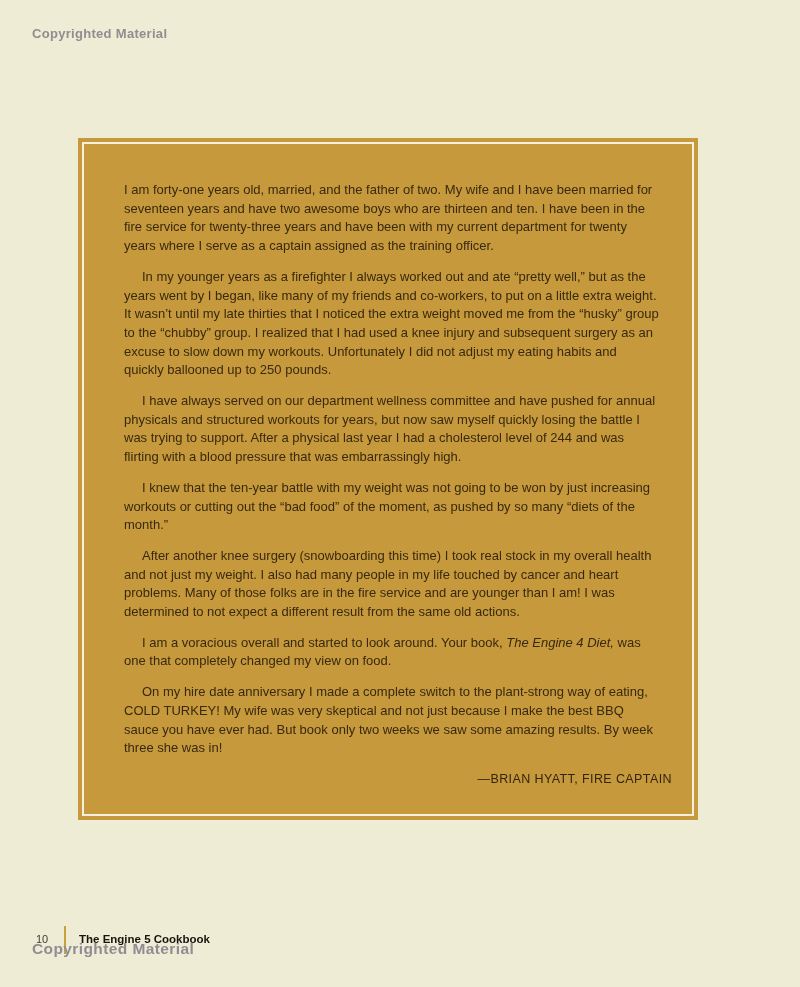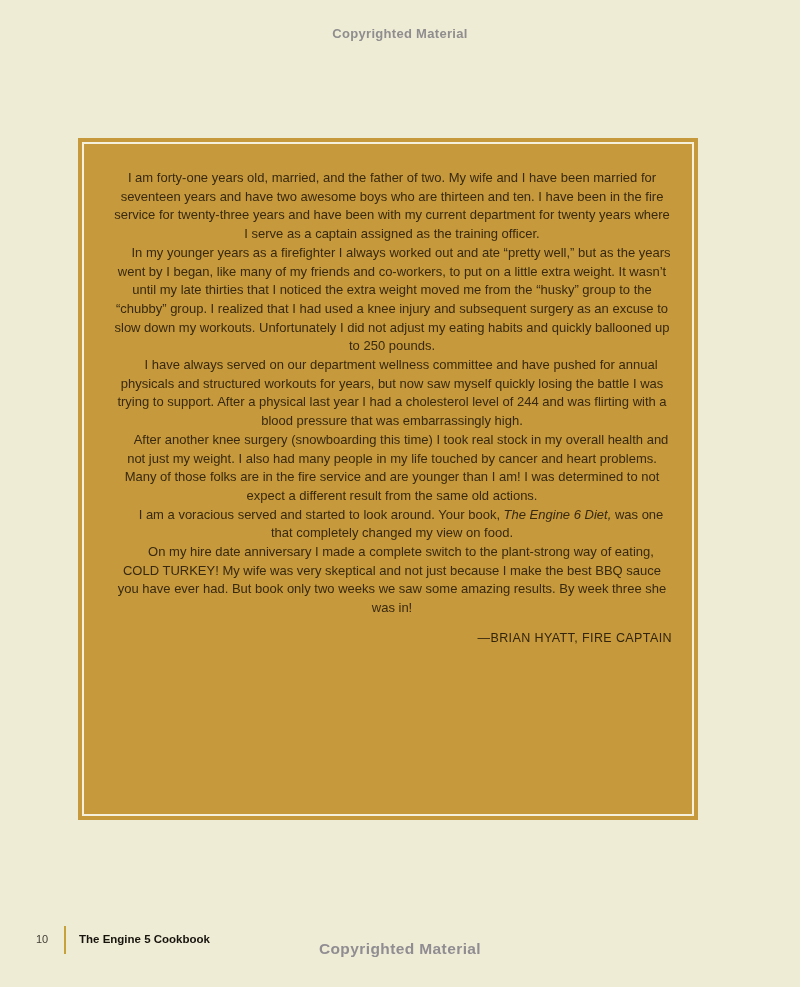--- a/index.html
+++ b/index.html
@@ -11,23 +11,24 @@
     height: 987px;
     position: relative;
     overflow: hidden;
     background: #efecd6;
     font-family: "Liberation Sans", sans-serif;
   }
   .copyright {
     position: absolute;
     left: 0;
     right: 0;
-    text-align: center;
+    text-align: left;
     font-weight: bold;
     color: #8f8d8e;
+    padding-left: 32px;
   }
   .copyright.top {
     top: 26px;
     font-size: 13px;
     letter-spacing: 0.3px;
   }
   .copyright.bottom {
     top: 940px;
     font-size: 15.5px;
     letter-spacing: 0.4px;
@@ -53,22 +54,22 @@
   .box-content {
     position: absolute;
     left: 34px;
     top: 31px;
     width: 560px;
     color: #38290f;
     font-size: 13px;
     line-height: 18.7px;
   }
   .box-content p {
-    margin: 0;
-    text-align: center;
+    margin: 12px;
+    text-align: left;
   }
   .box-content p.indented {
     text-indent: 18px;
   }
   .italic {
     font-style: italic;
   }
   .signature {
     text-align: right;
     margin-top: 11px;
@@ -105,22 +106,23 @@
 
 <div class="copyright top">Copyrighted Material</div>
 
 <div class="gold-box">
   <div class="inner-frame"></div>
   <div class="box-content">
     <div id="paragraphs">
         <p><span>I am forty-one years old, married, and the father of two. My wife and I have been married for seventeen years and have two awesome boys who are thirteen and ten. I have been in the fire service for twenty-three years and have been with my current department for twenty years where I serve as a captain assigned as the training officer.</span></p>
         <p class="indented"><span>In my younger years as a firefighter I always worked out and ate “pretty well,” but as the years went by I began, like many of my friends and co-workers, to put on a little extra weight. It wasn’t until my late thirties that I noticed the extra weight moved me from the “husky” group to the “chubby” group. I realized that I had used a knee injury and subsequent surgery as an excuse to slow down my workouts. Unfortunately I did not adjust my eating habits and quickly ballooned up to 250 pounds.</span></p>
         <p class="indented"><span>I have always served on our department wellness committee and have pushed for annual physicals and structured workouts for years, but now saw myself quickly losing the battle I was trying to support. After a physical last year I had a cholesterol level of 244 and was flirting with a blood pressure that was embarrassingly high.</span></p>
+        <p class="indented"><span>I knew that the ten-year battle with my weight was not going to be won by just increasing workouts or cutting out the “bad food” of the moment, as pushed by so many “diets of the month.”</span></p>
         <p class="indented"><span>After another knee surgery (snowboarding this time) I took real stock in my overall health and not just my weight. I also had many people in my life touched by cancer and heart problems. Many of those folks are in the fire service and are younger than I am! I was determined to not expect a different result from the same old actions.</span></p>
-        <p class="indented"><span>I am a voracious served and started to look around. Your book, </span><span class="italic">The Engine 6 Diet,</span><span> was one that completely changed my view on food.</span></p>
+        <p class="indented"><span>I am a voracious overall and started to look around. Your book, </span><span class="italic">The Engine 4 Diet,</span><span> was one that completely changed my view on food.</span></p>
         <p class="indented"><span>On my hire date anniversary I made a complete switch to the plant-strong way of eating, COLD TURKEY! My wife was very skeptical and not just because I make the best BBQ sauce you have ever had. But book only two weeks we saw some amazing results. By week three she was in!</span></p>
       </div>
     <div class="signature">—BRIAN HYATT, FIRE CAPTAIN</div>
   </div>
 </div>
 
 <div class="footer-pagenum">10</div>
 
 <div class="footer-bar"></div>
 

